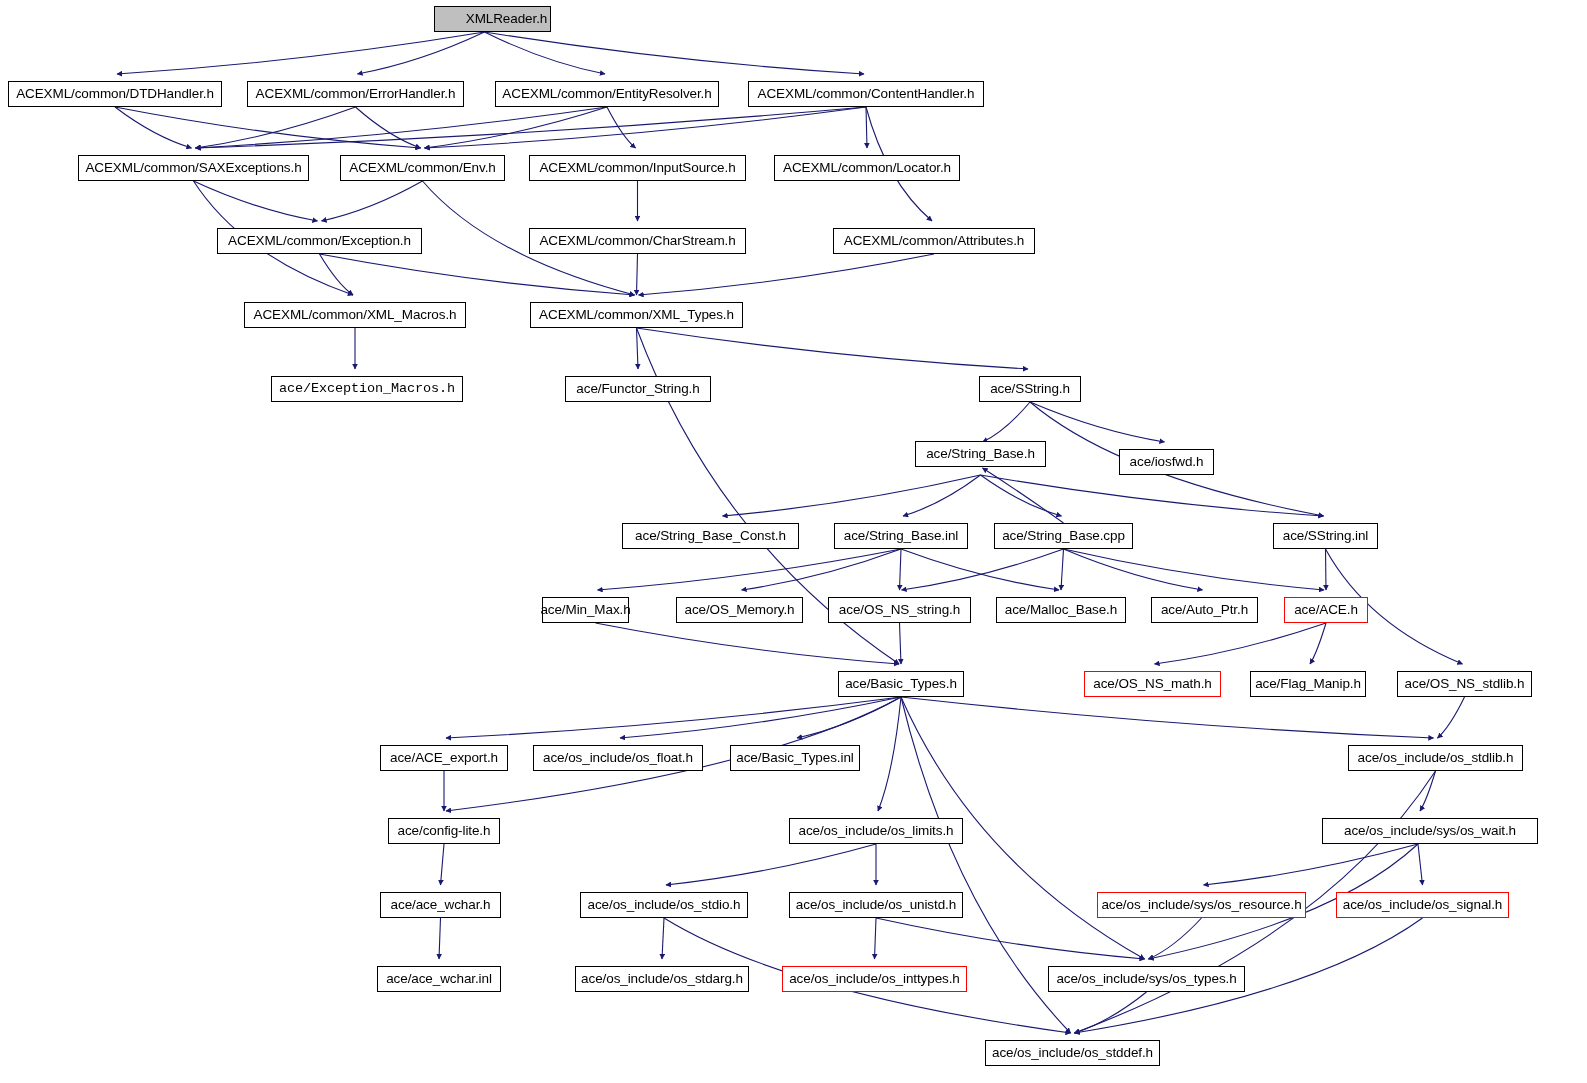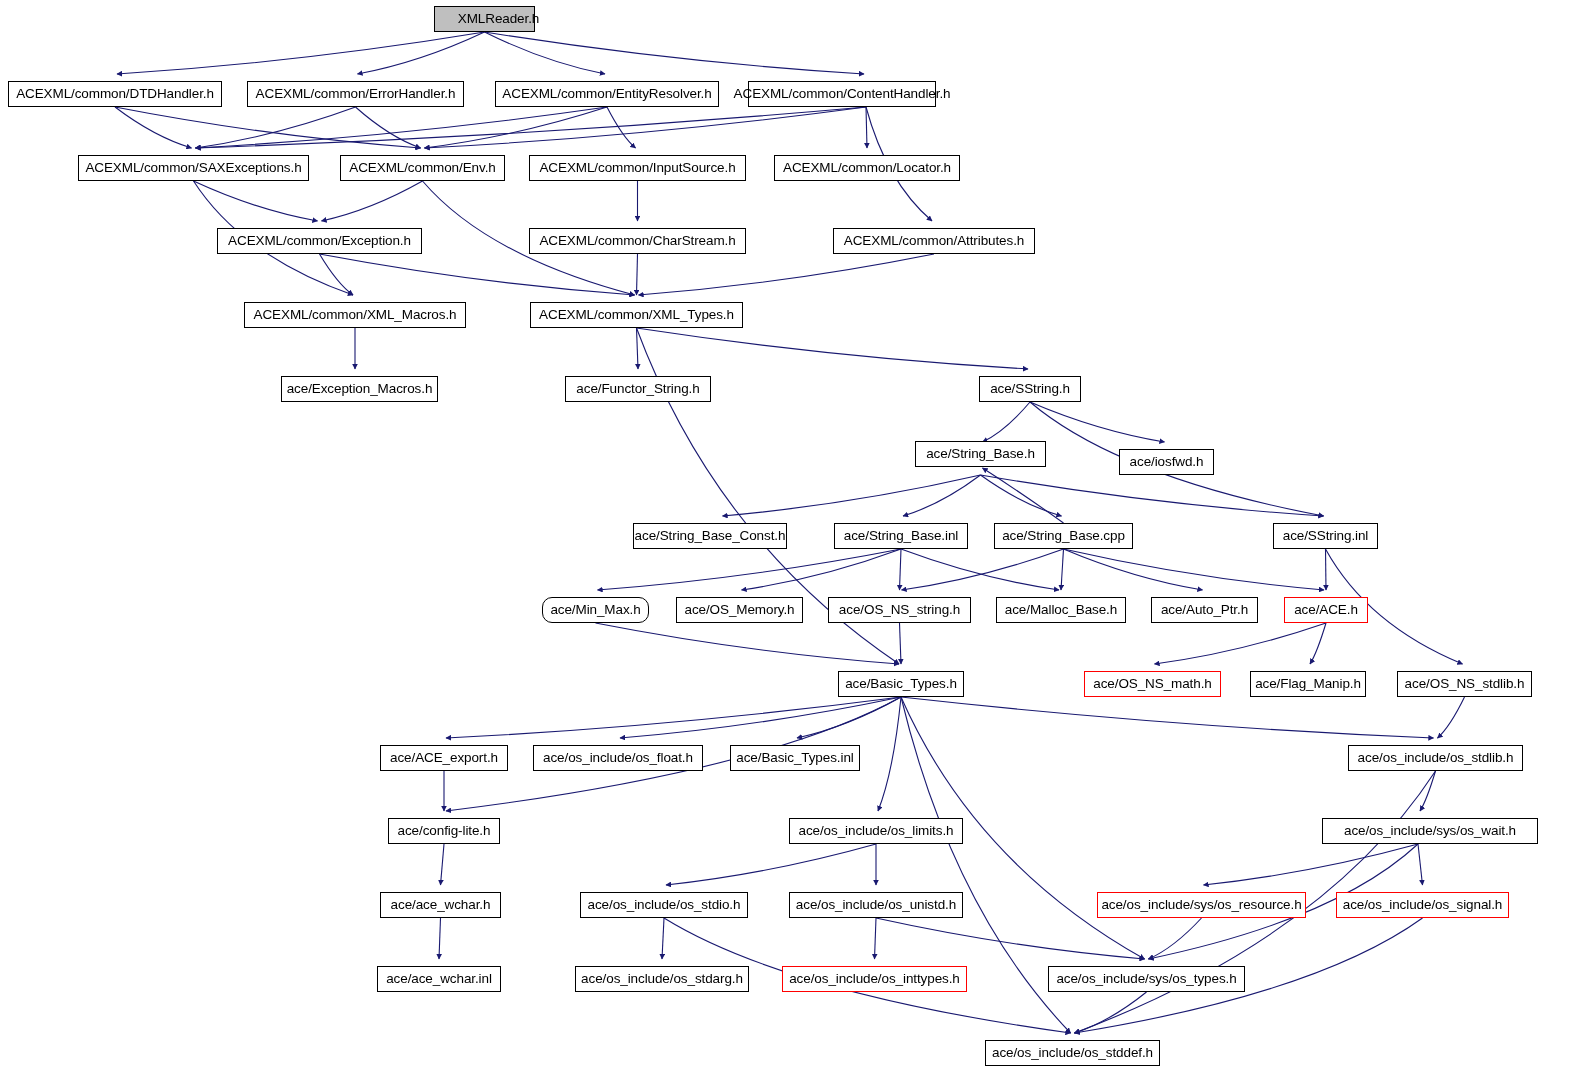--- a/index.html
+++ b/index.html
@@ -112,33 +112,33 @@
         <path d="M 1435.5 771 Q 1326.6 937.78 1074.5 1033" marker-end="url(#arrow)"></path>
         <path d="M 1418 844 Q 1309.75 873.76 1203.5 885" marker-end="url(#arrow)"></path>
         <path d="M 1418 844 L 1422.5 885" marker-end="url(#arrow)"></path>
         <path d="M 1418 844 Q 1336.55 919.64 1148.5 959" marker-end="url(#arrow)"></path>
         <path d="M 1201.5 918 Q 1174 947.76 1148.5 959" marker-end="url(#arrow)"></path>
         <path d="M 1422.5 918 Q 1317.5 993.64 1074.5 1033" marker-end="url(#arrow)"></path>
         <path d="M 1146.5 992 Q 1109.5 1021.76 1074.5 1033" marker-end="url(#arrow)"></path>
       </g>
   </svg>
   <div id="node-layer">
-      <div class="node root" style="left: 434px; top: 6px; width: 101px; padding-left: 28px;">
+      <div class="node root" style="left: 434px; top: 6px; width: 117px; padding-left: 28px;">
         <span>XMLReader.h</span>
       </div>
       <div class="node" style="left: 8px; top: 81px; width: 214px; align-items: center;">
         <span>ACEXML/common/DTDHandler.h</span>
       </div>
       <div class="node" style="left: 247px; top: 81px; width: 217px;">
         <span>ACEXML/common/ErrorHandler.h</span>
       </div>
       <div class="node" style="left: 495px; top: 81px; width: 224px;">
         <span>ACEXML/common/EntityResolver.h</span>
       </div>
-      <div class="node" style="left: 748px; top: 81px; width: 188px;">
+      <div class="node" style="left: 748px; top: 81px; width: 236px;">
         <span>ACEXML/common/ContentHandler.h</span>
       </div>
       <div class="node" style="left: 78px; top: 155px; width: 231px;">
         <span>ACEXML/common/SAXExceptions.h</span>
       </div>
       <div class="node" style="left: 340px; top: 155px; width: 165px;">
         <span>ACEXML/common/Env.h</span>
       </div>
       <div class="node" style="left: 529px; top: 155px; width: 217px;">
         <span>ACEXML/common/InputSource.h</span>
@@ -154,48 +154,48 @@
       </div>
       <div class="node" style="left: 833px; top: 228px; width: 202px;">
         <span>ACEXML/common/Attributes.h</span>
       </div>
       <div class="node" style="left: 244px; top: 302px; width: 222px;">
         <span>ACEXML/common/XML_Macros.h</span>
       </div>
       <div class="node" style="left: 530px; top: 302px; width: 213px;">
         <span>ACEXML/common/XML_Types.h</span>
       </div>
-      <div class="node" style="left: 281px; top: 376px; width: 157px;">
+      <div class="node" style="left: 271px; top: 376px; width: 192px; font-family: Liberation Mono, monospace;">
         <span>ace/Exception_Macros.h</span>
       </div>
       <div class="node" style="left: 565px; top: 376px; width: 146px;">
         <span>ace/Functor_String.h</span>
       </div>
       <div class="node" style="left: 979px; top: 376px; width: 102px;">
         <span>ace/SString.h</span>
       </div>
       <div class="node" style="left: 915px; top: 441px; width: 131px;">
         <span>ace/String_Base.h</span>
       </div>
       <div class="node" style="left: 1119px; top: 449px; width: 95px;">
         <span>ace/iosfwd.h</span>
       </div>
-      <div class="node" style="left: 622px; top: 523px; width: 154px; margin-left: 11px;">
+      <div class="node" style="left: 622px; top: 523px; width: 177px;">
         <span>ace/String_Base_Const.h</span>
       </div>
       <div class="node" style="left: 834px; top: 523px; width: 134px;">
         <span>ace/String_Base.inl</span>
       </div>
       <div class="node" style="left: 994px; top: 523px; width: 139px;">
         <span>ace/String_Base.cpp</span>
       </div>
       <div class="node" style="left: 1273px; top: 523px; width: 105px;">
         <span>ace/SString.inl</span>
       </div>
-      <div class="node" style="left: 542px; top: 597px; width: 107px; border-radius: 10px;">
+      <div class="node" style="left: 542px; top: 597px; width: 87px;">
         <span>ace/Min_Max.h</span>
       </div>
       <div class="node" style="left: 676px; top: 597px; width: 127px;">
         <span>ace/OS_Memory.h</span>
       </div>
       <div class="node" style="left: 828px; top: 597px; width: 143px;">
         <span>ace/OS_NS_string.h</span>
       </div>
       <div class="node" style="left: 996px; top: 597px; width: 130px;">
         <span>ace/Malloc_Base.h</span>

